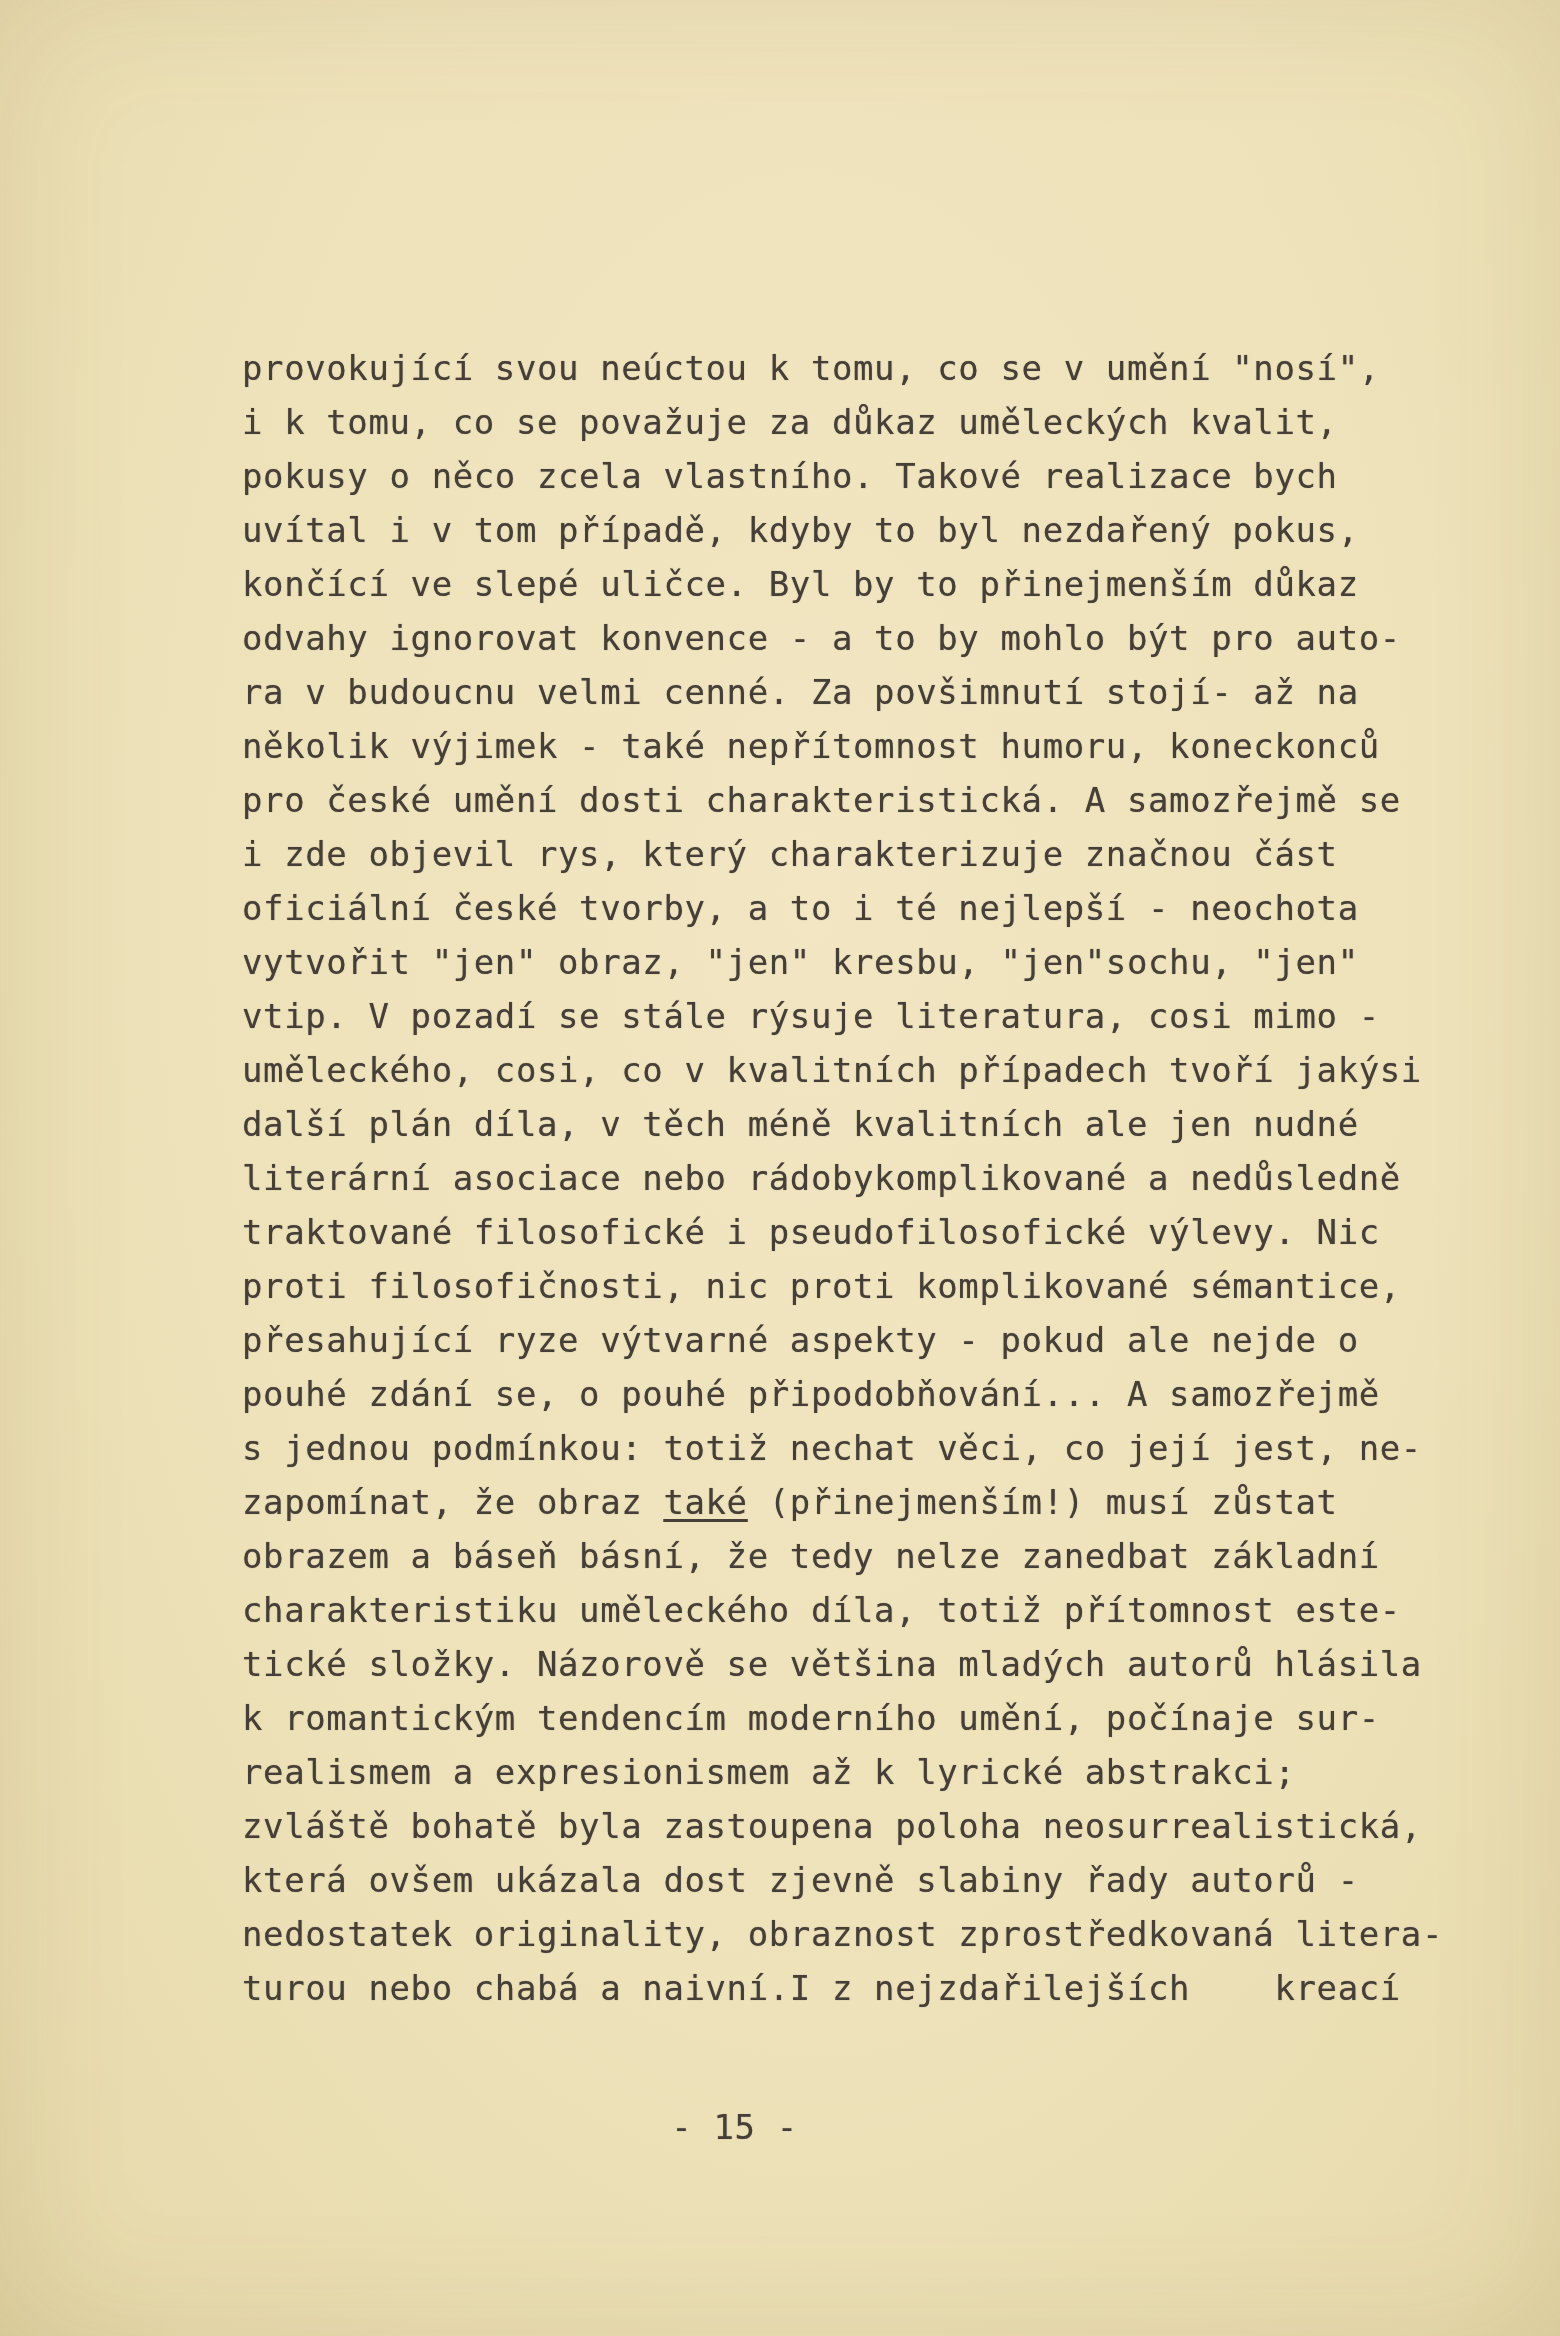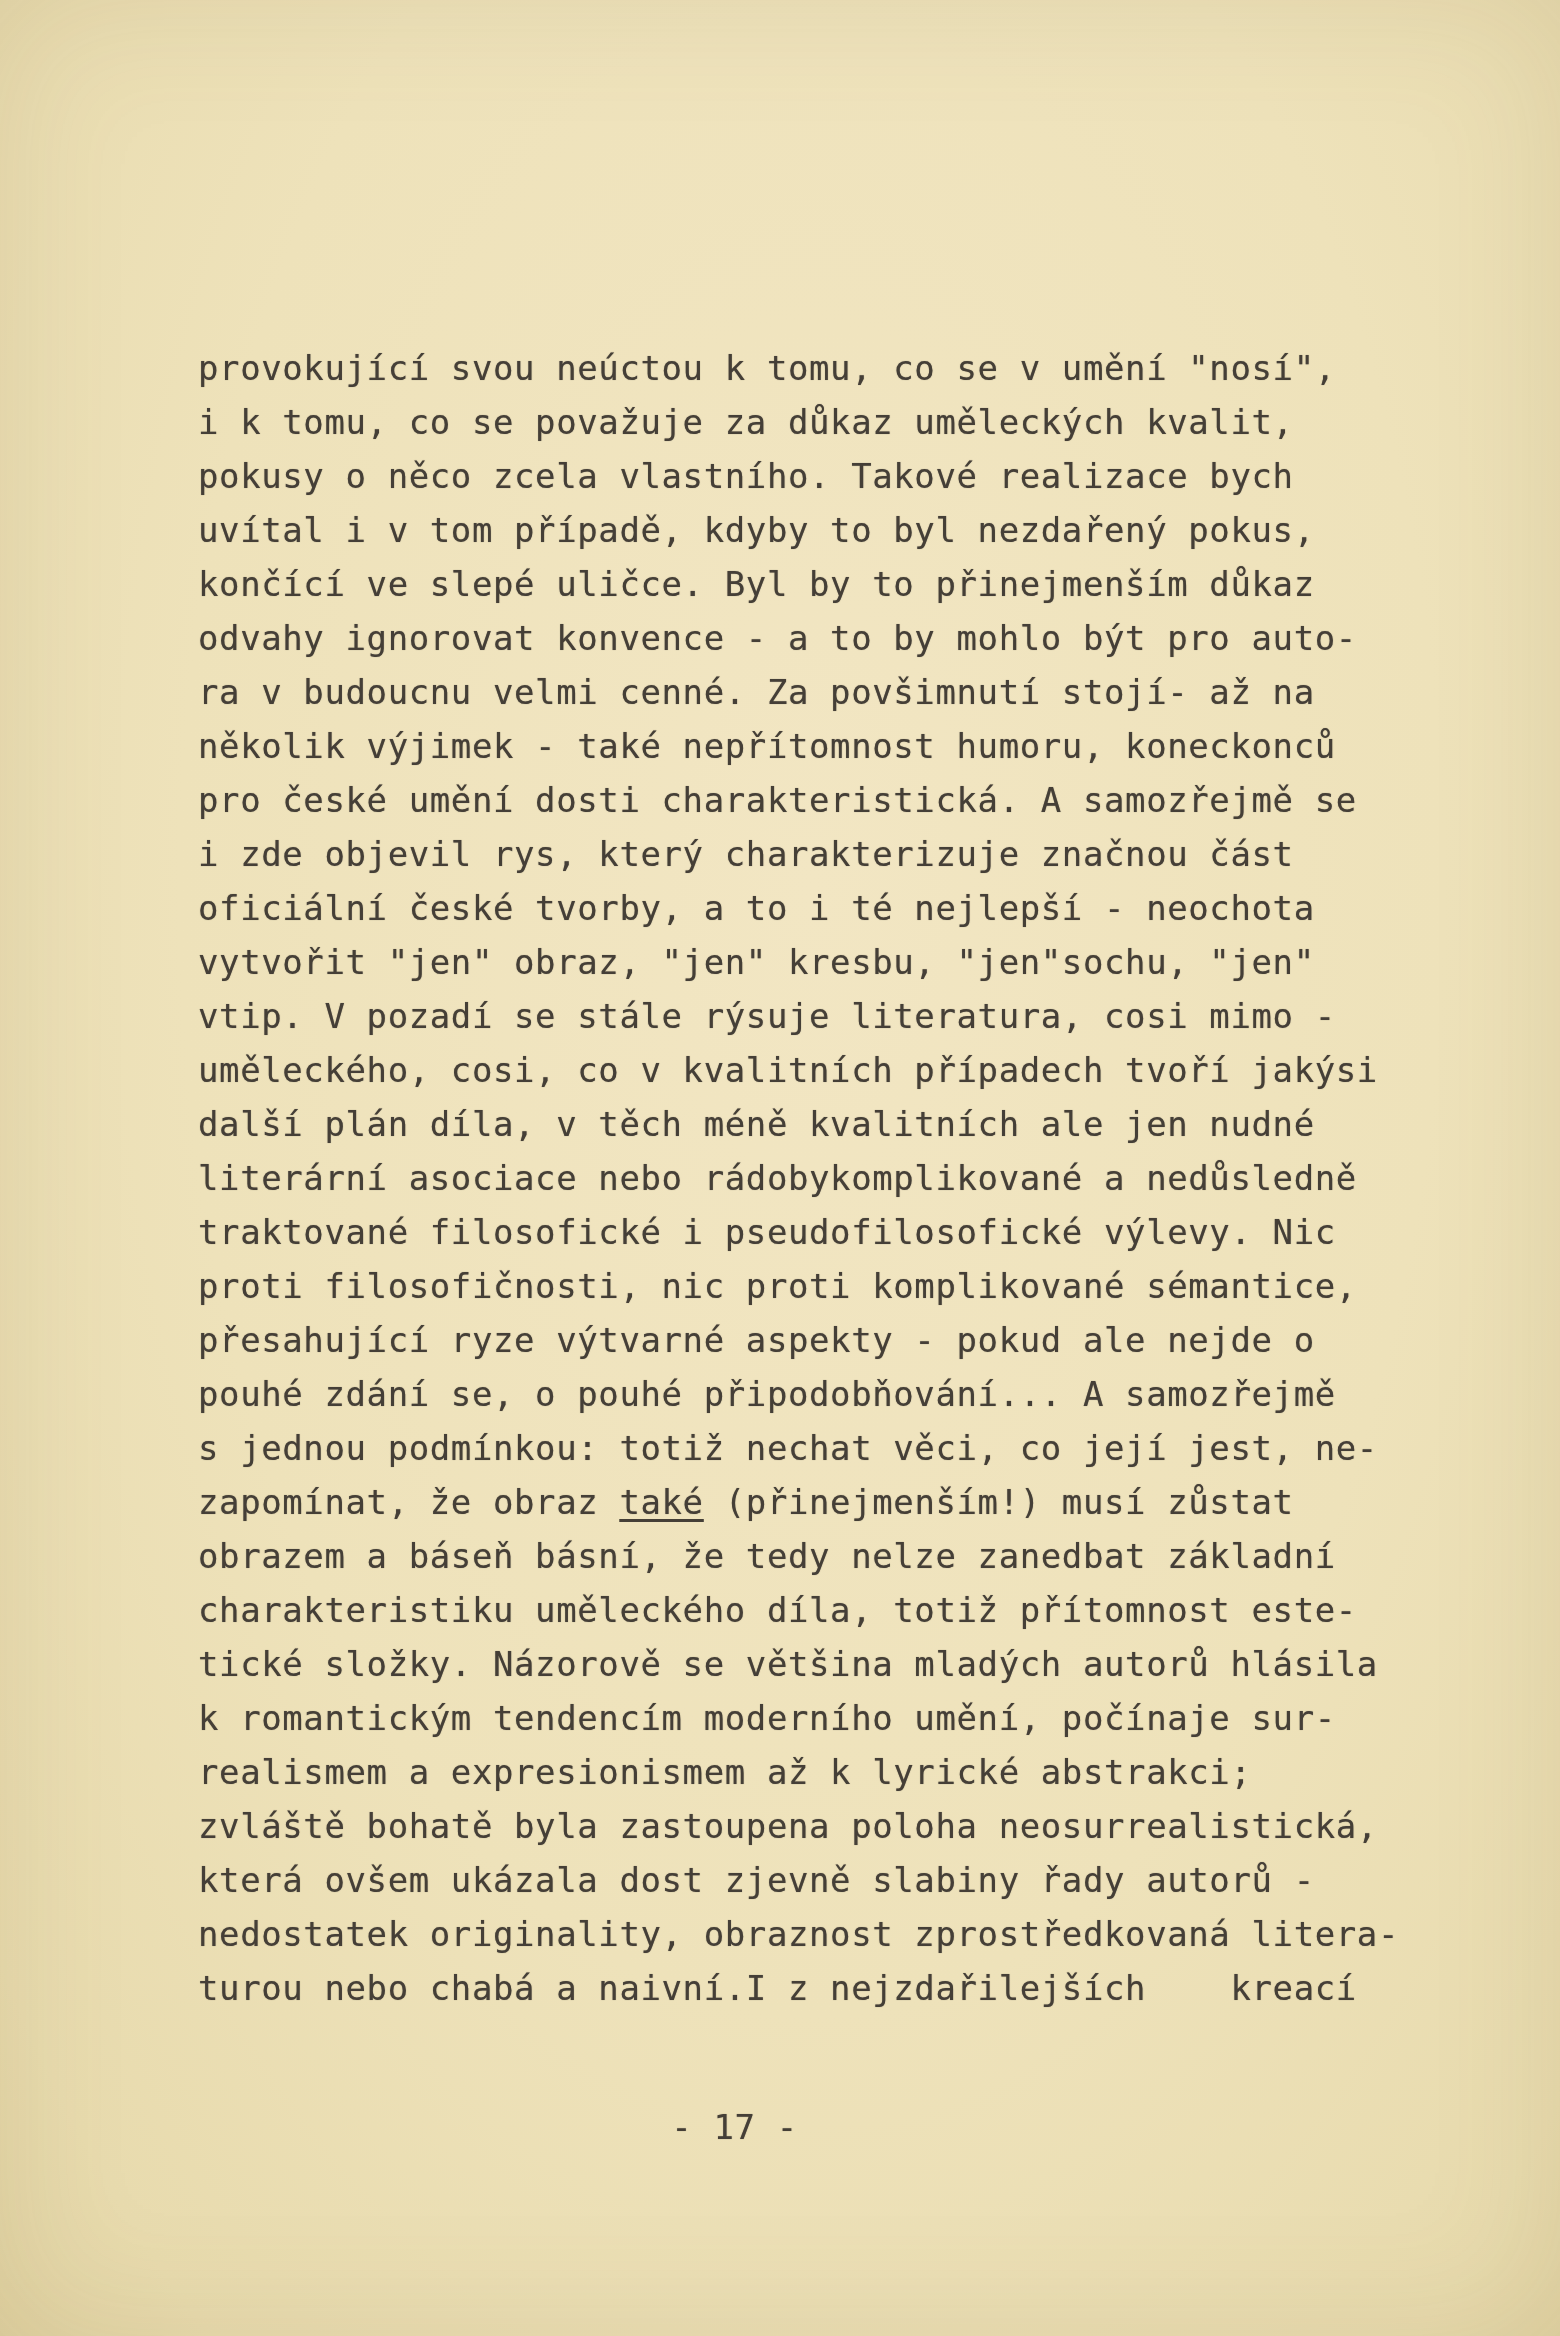--- a/index.html
+++ b/index.html
@@ -34,20 +34,21 @@
     width: 1229px;
     color: #453f37;
     font-size: 34px;
     line-height: 54px;
     letter-spacing: 0.6px;
     white-space: pre;
     text-shadow: 0 0 1px rgba(69, 63, 55, 0.55);
   }
   .line {
     height: 54px;
+    margin-left: 44px;
   }
   .line span.u {
     text-decoration: underline;
     text-underline-offset: 4.9px;
     text-align: right;
   }
   .page-number {
     position: absolute;
     left: 198px;
     top: 2107px;
@@ -59,14 +60,14 @@
     text-shadow: 0 0 1px rgba(69, 63, 55, 0.55);
   }
 </style>
 </head>
 <body>
 
 <div class="paper"></div>
 
 <div class="text-block"><div class="line"><span>provokující svou neúctou k tomu, co se v umění "nosí",</span></div><div class="line"><span>i k tomu, co se považuje za důkaz uměleckých kvalit,</span></div><div class="line"><span>pokusy o něco zcela vlastního. Takové realizace bych</span></div><div class="line"><span>uvítal i v tom případě, kdyby to byl nezdařený pokus,</span></div><div class="line"><span>končící ve slepé uličce. Byl by to přinejmenším důkaz</span></div><div class="line"><span>odvahy ignorovat konvence - a to by mohlo být pro auto-</span></div><div class="line"><span>ra v budoucnu velmi cenné. Za povšimnutí stojí- až na</span></div><div class="line"><span>několik výjimek - také nepřítomnost humoru, koneckonců</span></div><div class="line"><span>pro české umění dosti charakteristická. A samozřejmě se</span></div><div class="line"><span>i zde objevil rys, který charakterizuje značnou část</span></div><div class="line"><span>oficiální české tvorby, a to i té nejlepší - neochota</span></div><div class="line"><span>vytvořit "jen" obraz, "jen" kresbu, "jen"sochu, "jen"</span></div><div class="line"><span>vtip. V pozadí se stále rýsuje literatura, cosi mimo -</span></div><div class="line"><span>uměleckého, cosi, co v kvalitních případech tvoří jakýsi</span></div><div class="line"><span>další plán díla, v těch méně kvalitních ale jen nudné</span></div><div class="line"><span>literární asociace nebo rádobykomplikované a nedůsledně</span></div><div class="line"><span>traktované filosofické i pseudofilosofické výlevy. Nic</span></div><div class="line"><span>proti filosofičnosti, nic proti komplikované sémantice,</span></div><div class="line"><span>přesahující ryze výtvarné aspekty - pokud ale nejde o</span></div><div class="line"><span>pouhé zdání se, o pouhé připodobňování... A samozřejmě</span></div><div class="line"><span>s jednou podmínkou: totiž nechat věci, co její jest, ne-</span></div><div class="line"><span>zapomínat, že obraz </span><span class="u">také</span><span> (přinejmenším!) musí zůstat</span></div><div class="line"><span>obrazem a báseň básní, že tedy nelze zanedbat základní</span></div><div class="line"><span>charakteristiku uměleckého díla, totiž přítomnost este-</span></div><div class="line"><span>tické složky. Názorově se většina mladých autorů hlásila</span></div><div class="line"><span>k romantickým tendencím moderního umění, počínaje sur-</span></div><div class="line"><span>realismem a expresionismem až k lyrické abstrakci;</span></div><div class="line"><span>zvláště bohatě byla zastoupena poloha neosurrealistická,</span></div><div class="line"><span>která ovšem ukázala dost zjevně slabiny řady autorů -</span></div><div class="line"><span>nedostatek originality, obraznost zprostředkovaná litera-</span></div><div class="line"><span>turou nebo chabá a naivní.I z nejzdařilejších    kreací</span></div></div>
 
-<div class="page-number">- 17 -</div>
+<div class="page-number">- 15 -</div>
 
 
 </body></html>

